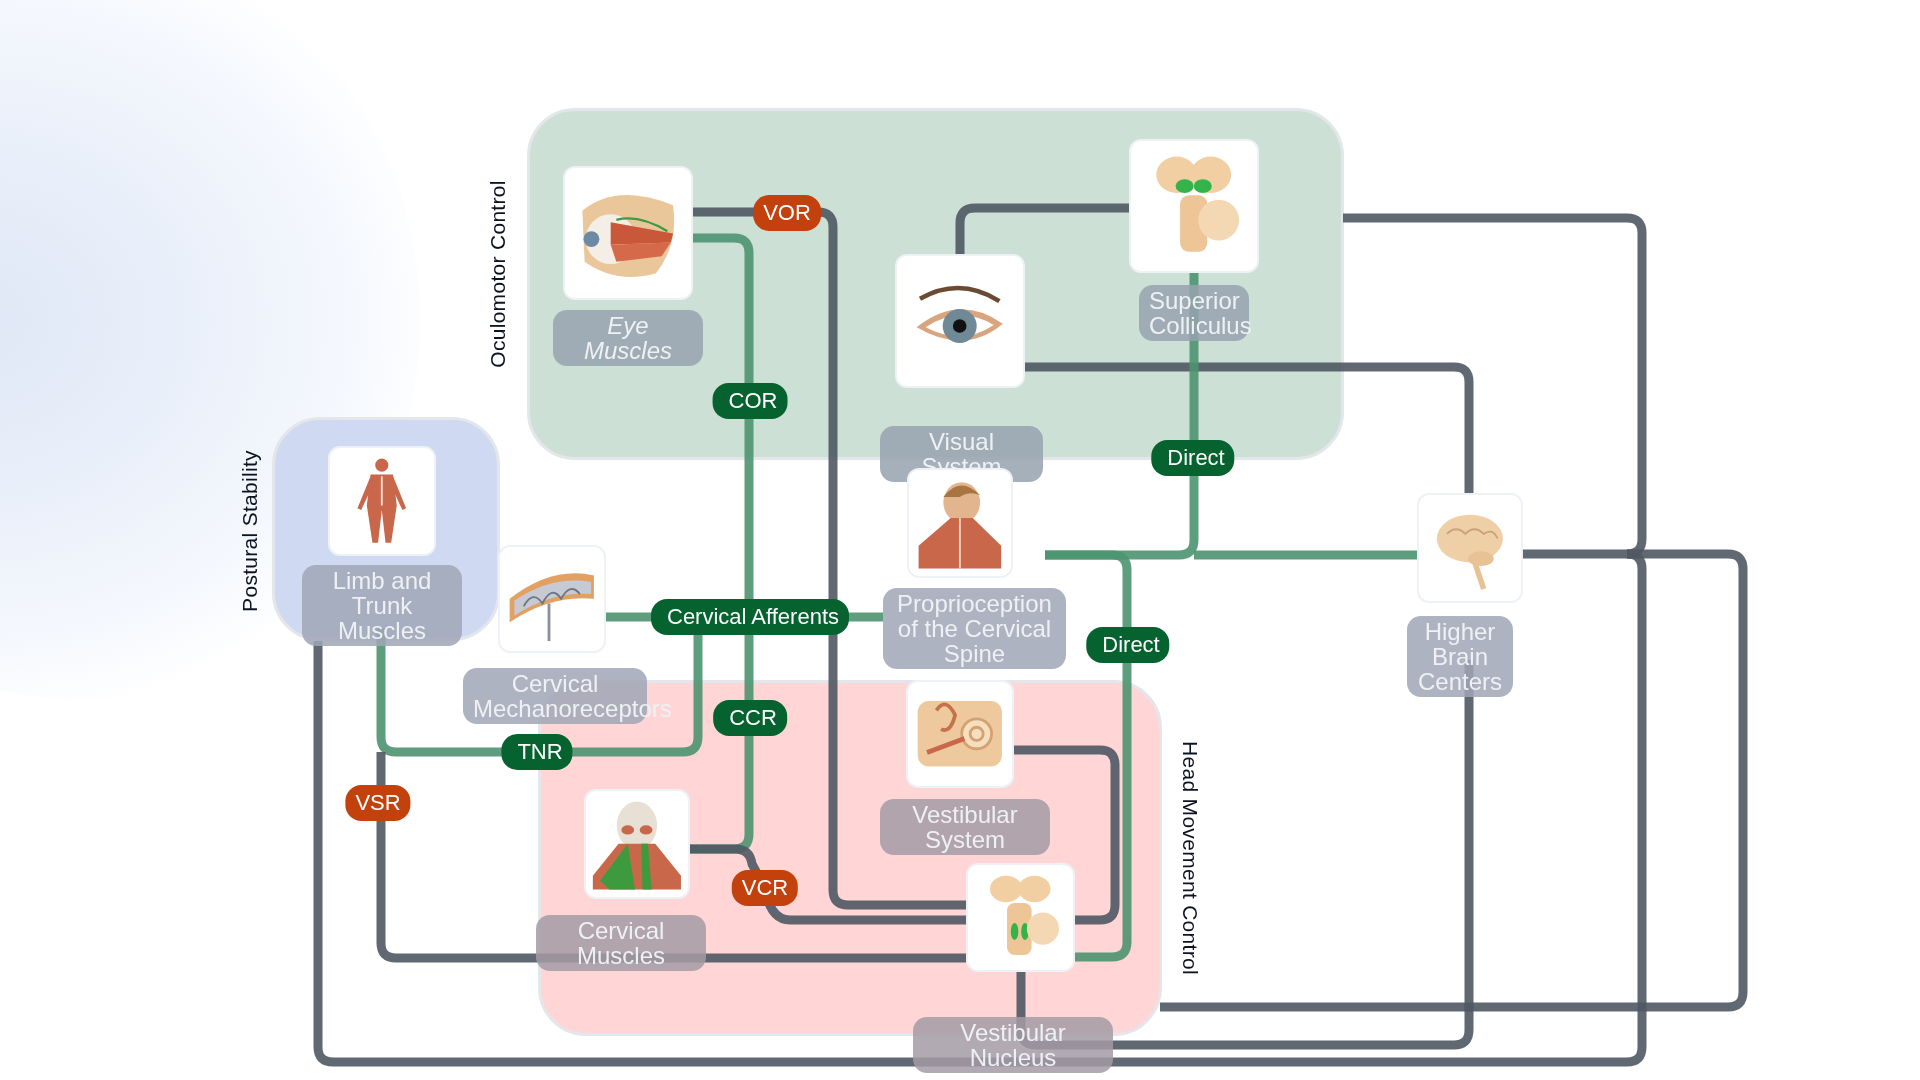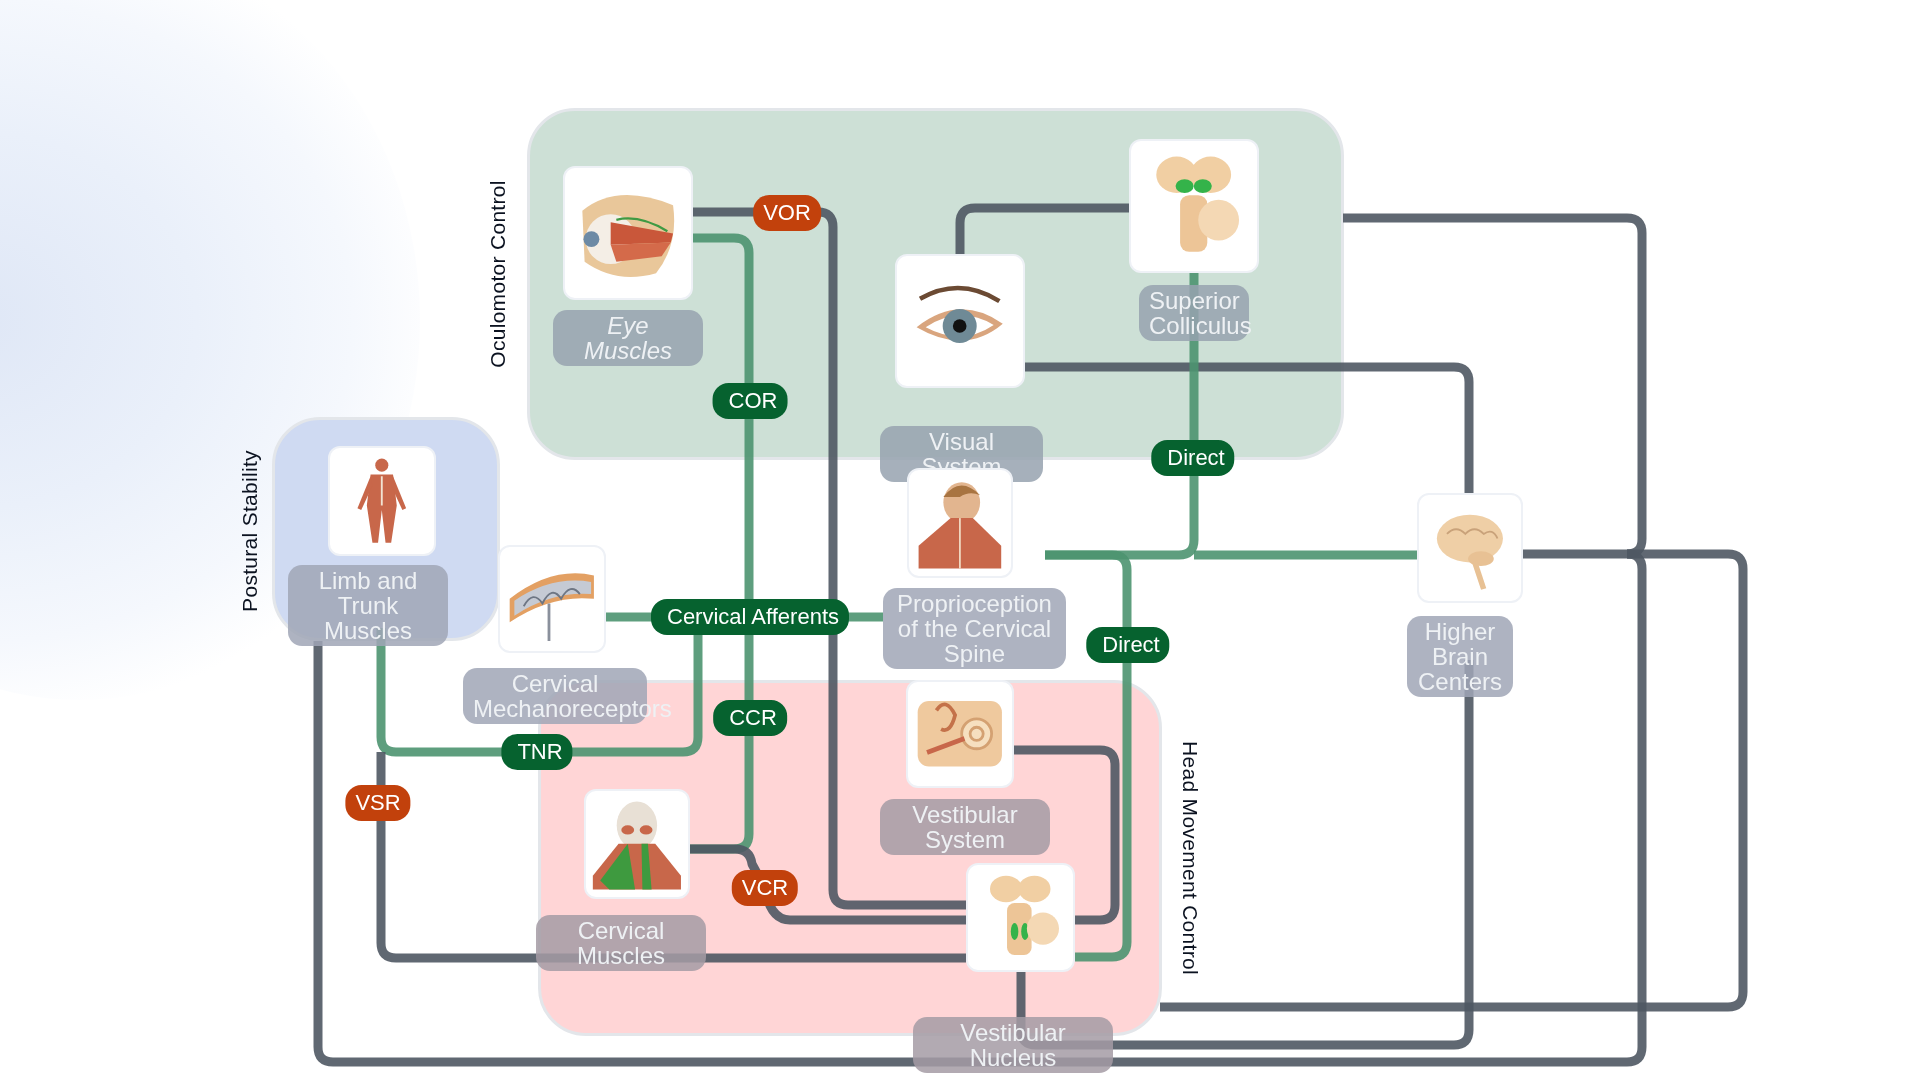--- a/index.html
+++ b/index.html
@@ -136,21 +136,21 @@
 
 <div class="card" style="left:328px;top:446px;width:108px;height:110px;">
   <svg viewBox="0 0 100 100">
     <circle cx="50" cy="12" r="7" fill="#c8674a"></circle>
     <path d="M38 22 H62 L66 55 L60 95 H54 L50 60 L46 95 H40 L34 55 Z" fill="#c8674a"></path>
     <path d="M38 24 L24 58 L28 60 L40 34 Z" fill="#c8674a"></path>
     <path d="M62 24 L76 58 L72 60 L60 34 Z" fill="#c8674a"></path>
     <path d="M50 24 V55" stroke="#f2e3d2" stroke-width="2"></path>
   </svg>
 </div>
-<div class="name greyb" style="left:288px;top:565px;width:160px;">Limb and Trunk Muscles</div>
+<div class="name greyb" style="left:302px;top:565px;width:160px;">Limb and Trunk Muscles</div>
 
 <div class="card" style="left:498px;top:545px;width:108px;height:108px;">
   <svg viewBox="0 0 100 100">
     <path d="M5 50 Q50 15 95 25 L95 50 Q50 45 5 75 Z" fill="#e3a063"></path>
     <path d="M10 52 Q50 25 92 32 L92 45 Q50 42 10 68 Z" fill="#c5cad4"></path>
     <path d="M20 58 Q30 40 40 55 Q50 35 60 50 Q70 32 80 45" stroke="#6e7684" stroke-width="2" fill="none"></path>
     <path d="M47 55 L47 95" stroke="#8a909c" stroke-width="3"></path>
   </svg>
 </div>
 <div class="name greyb" style="left:463px;top:668px;width:184px;">Cervical Mechanoreceptors</div>

